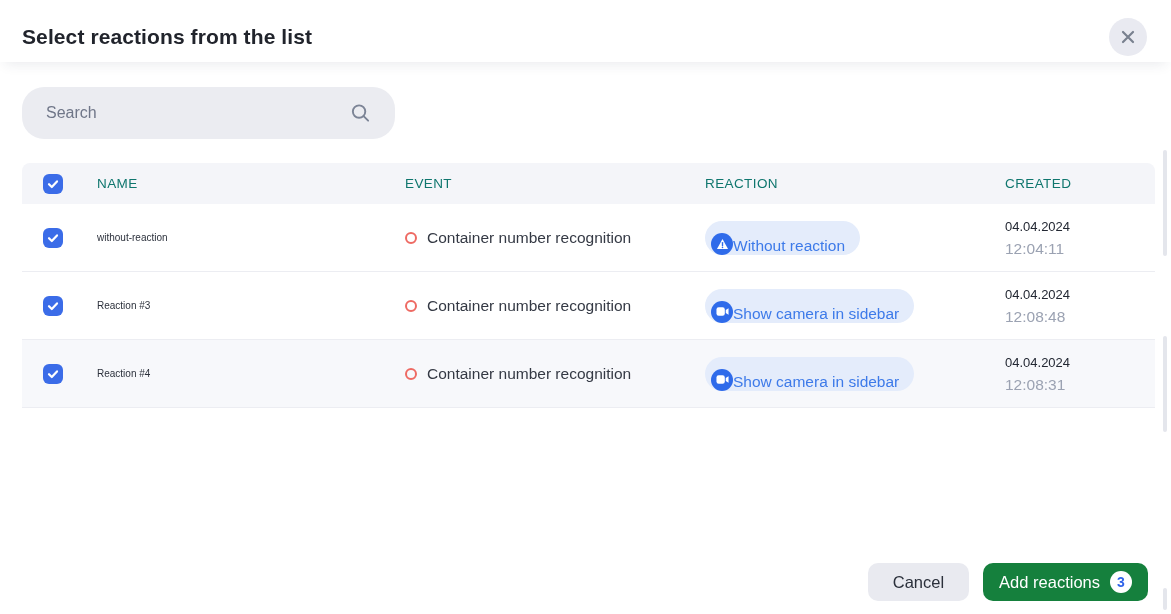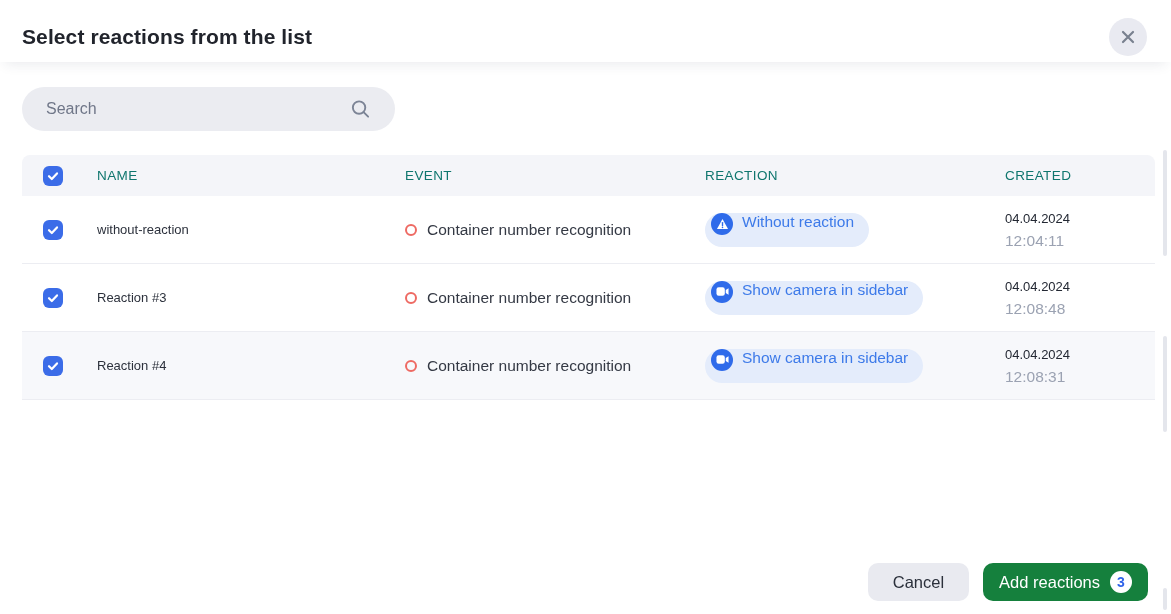--- a/index.html
+++ b/index.html
@@ -21,21 +21,21 @@
     width: 38px; height: 38px; border-radius: 50%;
     background: #e9eaf1; border: none; cursor: pointer;
     display: flex; align-items: center; justify-content: center;
     color: #79818f;
   }
   .close-btn svg { display: block; }
 
   
   .content { padding: 25px 16px 0 22px; }
   .search-pill {
-    position: relative; width: 373px; height: 44px;
+    position: relative; width: 373px; height: 52px;
     background: #ebecf1; border-radius: 22px;
   }
   .search-pill input {
     width: 100%; height: 100%; background: transparent; border: none; outline: none;
     padding: 0 56px 0 24px; font-size: 16px; color: #3a3f4b;
     font-family: "Liberation Sans", sans-serif;
   }
   .search-pill input::placeholder { color: #6f7688; opacity: 1; }
   .search-icon {
     position: absolute; right: 24px; top: 50%; transform: translateY(-50%);
@@ -58,28 +58,28 @@
     background: #ffffff; border-bottom: 1px solid #ecedf2;
     cursor: pointer;
   }
   .row.alt { background: #f7f8fb; }
   .cell-check { padding-left: 21px; display: flex; align-items: center; }
   .checkbox {
     width: 20px; height: 20px; border-radius: 6px; background: #3b6ce8;
     display: flex; align-items: center; justify-content: center; cursor: pointer;
     flex: 0 0 auto;
   }
-  .cell-name { font-size: 13px; color: #2c313c; }
+  .cell-name { font-size: 10px; color: #2c313c; }
   .cell-event { display: flex; align-items: center; font-size: 15.5px; color: #343944; }
   .event-ring {
     width: 12px; height: 12px; border-radius: 50%;
     border: 2.5px solid #ee6a63; margin-right: 10px; flex: 0 0 auto;
   }
   .badge {
-    display: inline-flex; align-items: flex-start; gap: 9px;
+    display: inline-flex; align-items: flex-end; gap: 0;
     background: #e4ecfb; border-radius: 17px; height: 34px;
     padding: 0 15px 0 6px; cursor: pointer;
   }
   .badge-icon {
     width: 22px; height: 22px; border-radius: 50%; background: #2f6bea;
     display: flex; align-items: center; justify-content: center; flex: 0 0 auto;
   }
   .badge-label { font-size: 15.5px; color: #3d7ae9; }
   .cell-created .date { font-size: 13px; color: #232833; line-height: 22px; }
   .cell-created .time { font-size: 15.5px; color: #9ba2b2; line-height: 22px; }

